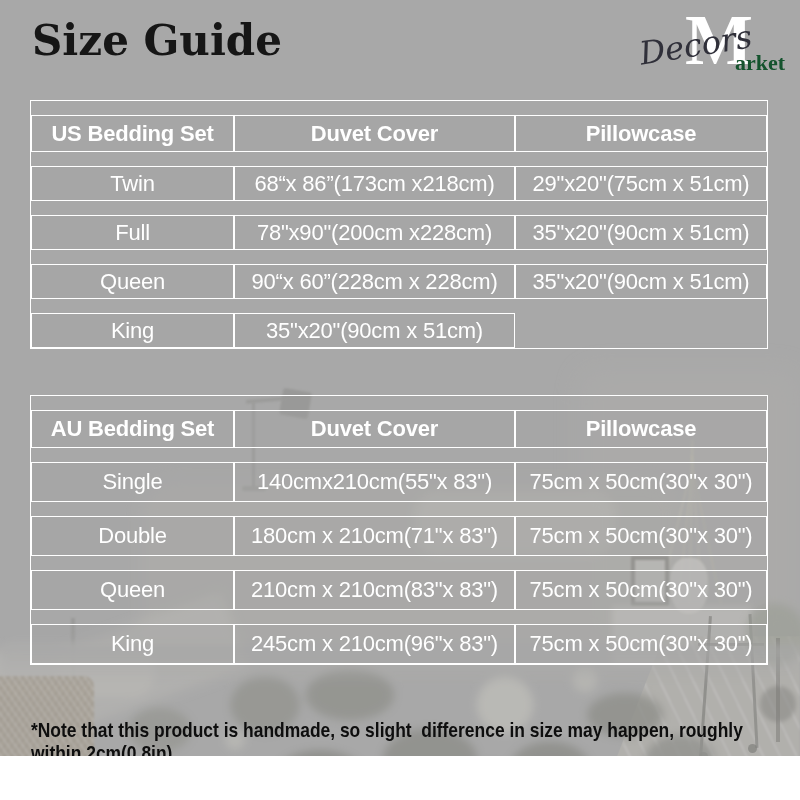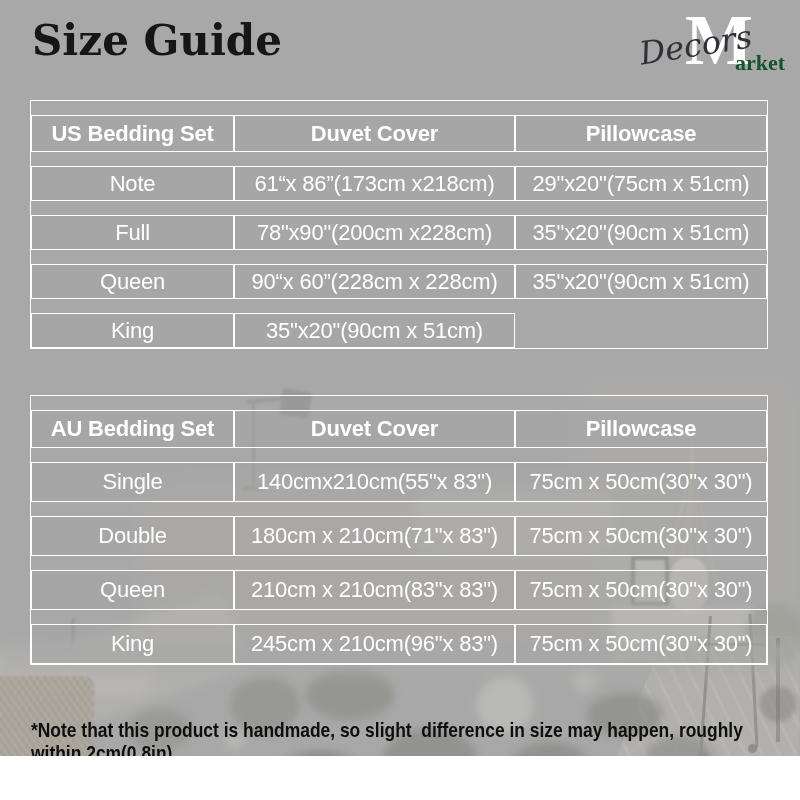--- a/index.html
+++ b/index.html
@@ -128,22 +128,22 @@
     <span class="logo-m">M</span>
     <span class="logo-arket">arket</span>
     <span class="logo-script">Decors</span>
   </div>
 
   <div class="size-table t1">
     <div class="cell th">US Bedding Set</div>
     <div class="cell th">Duvet Cover</div>
     <div class="cell th">Pillowcase</div>
 
-    <div class="cell">Note</div>
-    <div class="cell">61“x 86”(173cm x218cm)</div>
+    <div class="cell">Twin</div>
+    <div class="cell">68“x 86”(173cm x218cm)</div>
     <div class="cell">29"x20"(75cm x 51cm)</div>
 
     <div class="cell">Full</div>
     <div class="cell">78"x90"(200cm x228cm)</div>
     <div class="cell">35"x20"(90cm x 51cm)</div>
 
     <div class="cell">Queen</div>
     <div class="cell">90“x 60”(228cm x 228cm)</div>
     <div class="cell">35"x20"(90cm x 51cm)</div>
 

